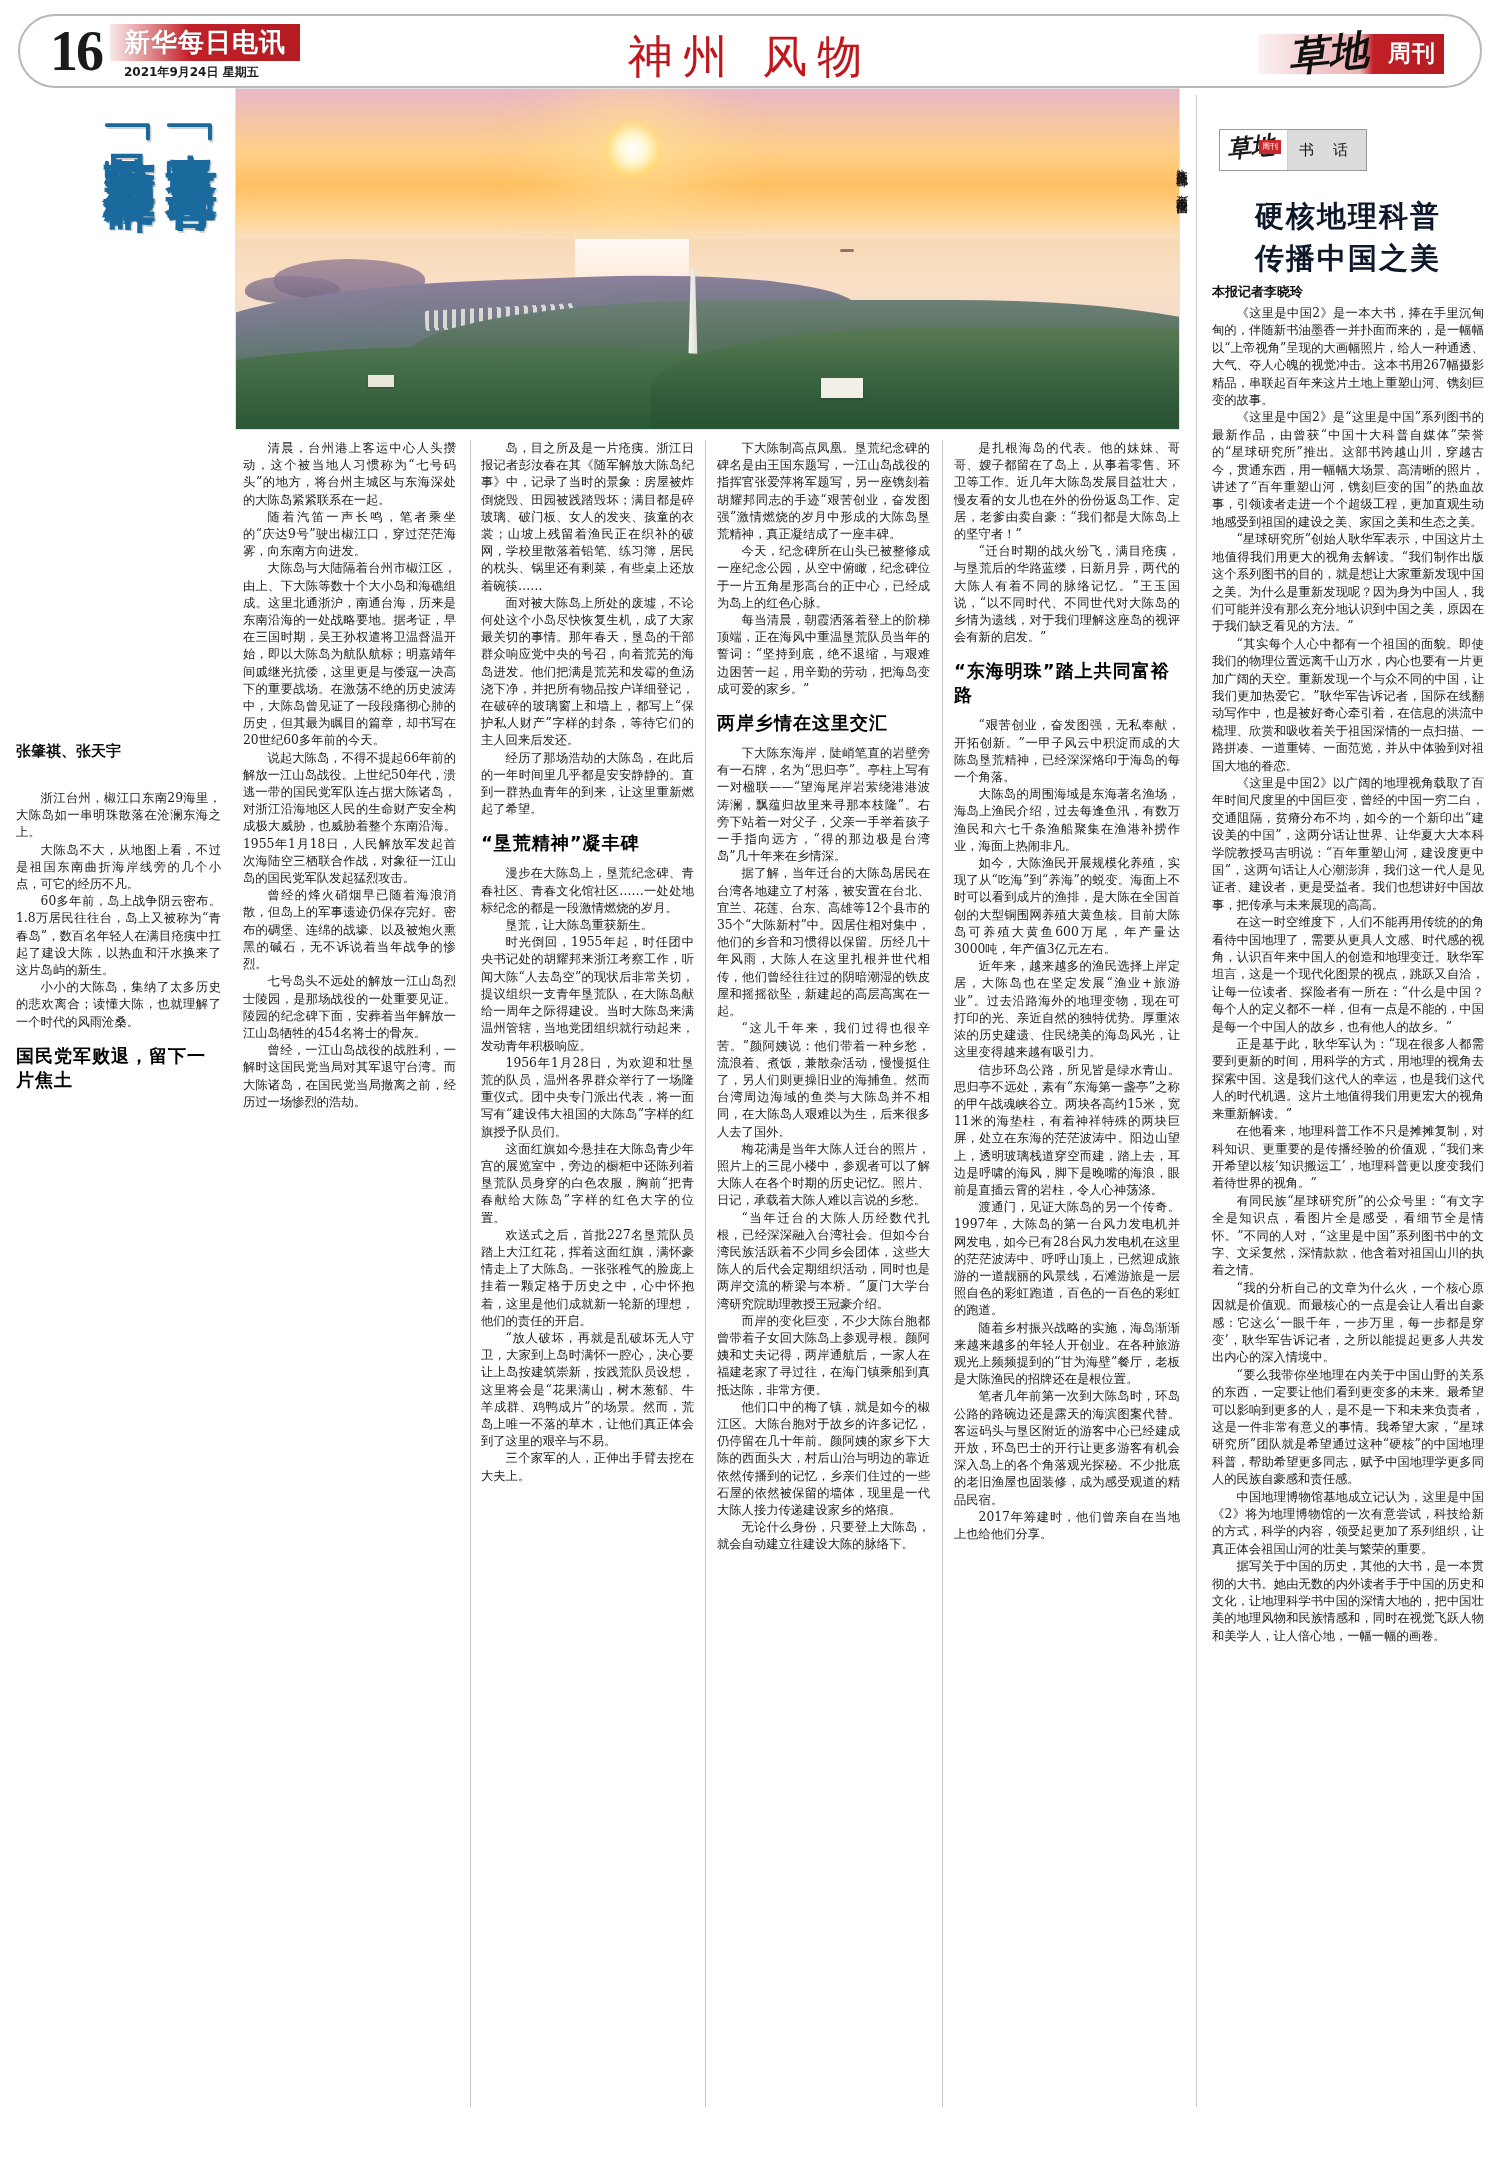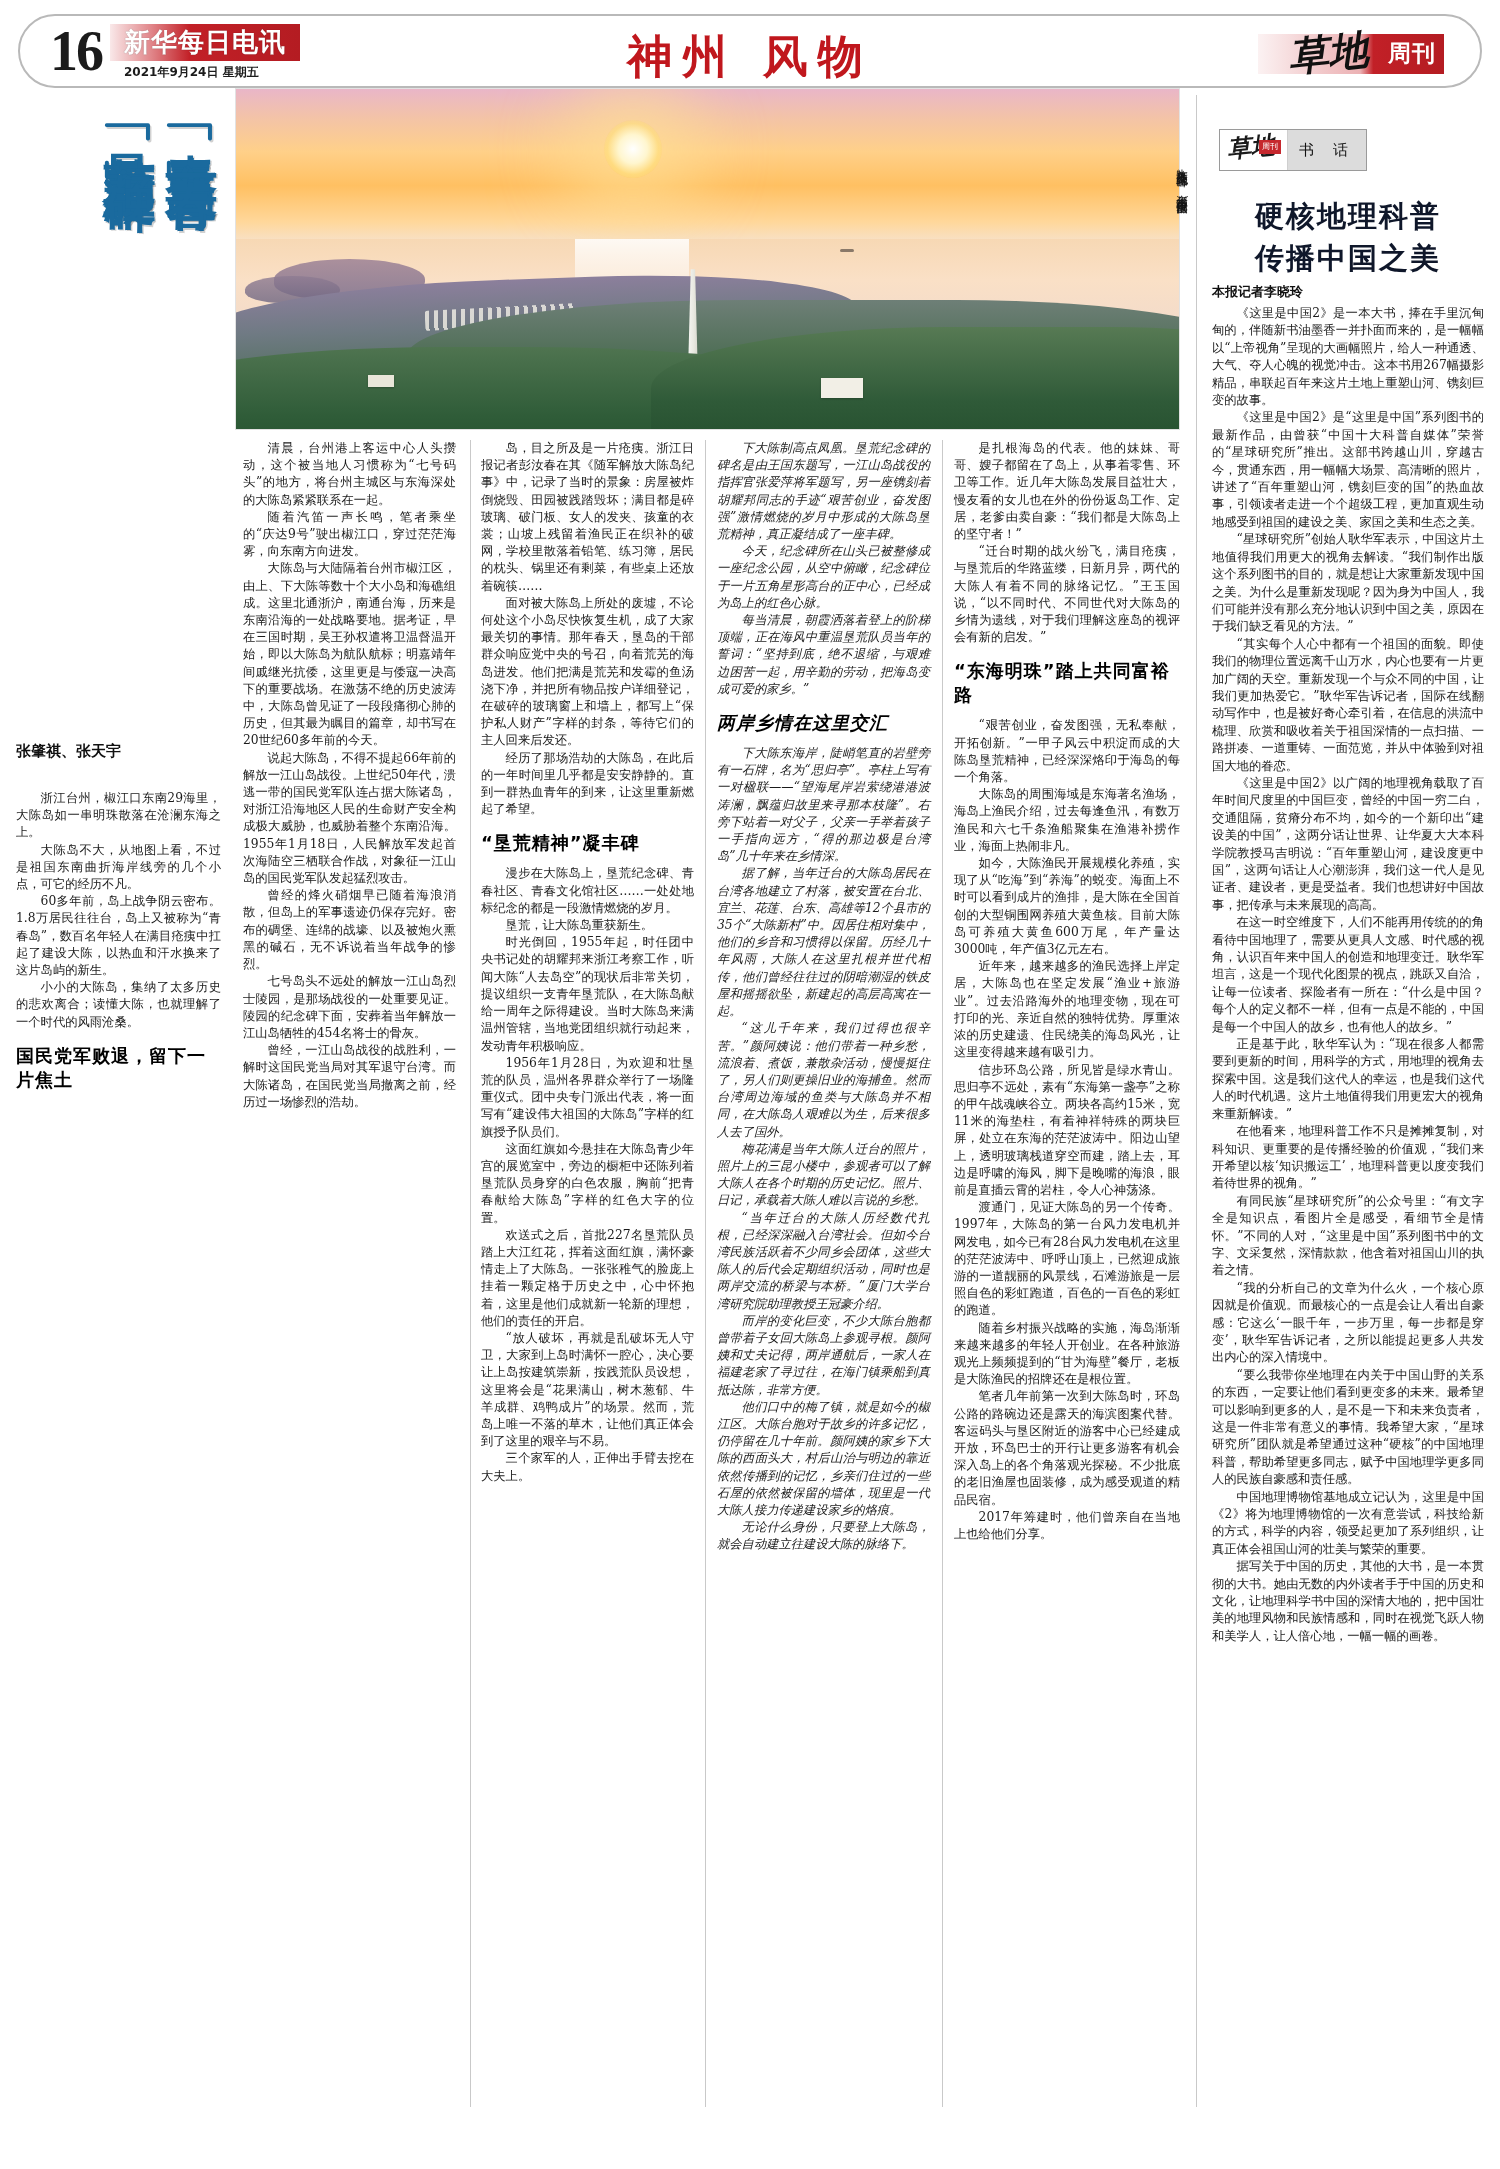--- a/index.html
+++ b/index.html
@@ -46,21 +46,21 @@
     white-space:nowrap;
   }
   .mh-date{
     position:absolute;left:14px;top:40px;
     font-size:12px;font-weight:bold;color:#1b1b1b;
     font-family:"DejaVu Sans","Liberation Sans",sans-serif;
     white-space:nowrap;
   }
   .mh-title{
     position:absolute;left:0;right:0;top:11px;text-align:center;
-    font-size:45px;font-weight:bold;color:#c0171d;
+    font-size:45px;font-weight:normal;color:#c0171d;
     letter-spacing:10px;
     font-family:"DejaVu Serif","Liberation Serif",serif;
   }
   .mh-right{
     position:absolute;right:36px;top:12px;width:186px;height:50px;
   }
   .mh-right-bar{
     position:absolute;left:0;top:6px;width:186px;height:40px;
     background:linear-gradient(to right,rgba(199,32,39,0.06) 0%,rgba(199,32,39,0.25) 35%,rgba(199,32,39,0.35) 55%,#c22027 62%,#b41c22 100%);
   }
@@ -291,21 +291,21 @@
       <div class="sec-h">“垦荒精神”凝丰碑</div>
       <p>漫步在大陈岛上，垦荒纪念碑、青春社区、青春文化馆社区……一处处地标纪念的都是一段激情燃烧的岁月。</p>
       <p>垦荒，让大陈岛重获新生。</p>
       <p>时光倒回，1955年起，时任团中央书记处的胡耀邦来浙江考察工作，听闻大陈“人去岛空”的现状后非常关切，提议组织一支青年垦荒队，在大陈岛献给一周年之际得建设。当时大陈岛来满温州管辖，当地党团组织就行动起来，发动青年积极响应。</p>
       <p>1956年1月28日，为欢迎和壮垦荒的队员，温州各界群众举行了一场隆重仪式。团中央专门派出代表，将一面写有“建设伟大祖国的大陈岛”字样的红旗授予队员们。</p>
       <p>这面红旗如今悬挂在大陈岛青少年宫的展览室中，旁边的橱柜中还陈列着垦荒队员身穿的白色农服，胸前“把青春献给大陈岛”字样的红色大字的位置。</p>
       <p>欢送式之后，首批227名垦荒队员踏上大江红花，挥着这面红旗，满怀豪情走上了大陈岛。一张张稚气的脸庞上挂着一颗定格于历史之中，心中怀抱着，这里是他们成就新一轮新的理想，他们的责任的开启。</p>
       <p>“放人破坏，再就是乱破坏无人守卫，大家到上岛时满怀一腔心，决心要让上岛按建筑崇新，按践荒队员设想，这里将会是“花果满山，树木葱郁、牛羊成群、鸡鸭成片”的场景。然而，荒岛上唯一不落的草木，让他们真正体会到了这里的艰辛与不易。</p>
       <p>三个家军的人，正伸出手臂去挖在大夫上。</p>
     </div>
-  <div class="col" id="col-d" style="left:717px;top:440px;width:213px;height:1660px;font-style:italic;">
+  <div class="col" id="col-d" style="left:717px;top:440px;width:213px;height:1660px;">
       <p>下大陈制高点凤凰。垦荒纪念碑的碑名是由王国东题写，一江山岛战役的指挥官张爱萍将军题写，另一座镌刻着胡耀邦同志的手迹“艰苦创业，奋发图强”激情燃烧的岁月中形成的大陈岛垦荒精神，真正凝结成了一座丰碑。</p>
       <p>今天，纪念碑所在山头已被整修成一座纪念公园，从空中俯瞰，纪念碑位于一片五角星形高台的正中心，已经成为岛上的红色心脉。</p>
       <p>每当清晨，朝霞洒落着登上的阶梯顶端，正在海风中重温垦荒队员当年的誓词：“坚持到底，绝不退缩，与艰难边困苦一起，用辛勤的劳动，把海岛变成可爱的家乡。”</p>
       <div class="sec-h">两岸乡情在这里交汇</div>
       <p>下大陈东海岸，陡峭笔直的岩壁旁有一石牌，名为“思归亭”。亭柱上写有一对楹联——“望海尾岸岩萦绕港港波涛澜，飘蕴归故里来寻那本枝隆”。右旁下站着一对父子，父亲一手举着孩子一手指向远方，“得的那边极是台湾岛”几十年来在乡情深。</p>
       <p>据了解，当年迁台的大陈岛居民在台湾各地建立了村落，被安置在台北、宜兰、花莲、台东、高雄等12个县市的35个“大陈新村”中。因居住相对集中，他们的乡音和习惯得以保留。历经几十年风雨，大陈人在这里扎根并世代相传，他们曾经往往过的阴暗潮湿的铁皮屋和摇摇欲坠，新建起的高层高寓在一起。</p>
       <p>“这儿千年来，我们过得也很辛苦。”颜阿姨说：他们带着一种乡愁，流浪着、煮饭，兼散杂活动，慢慢挺住了，另人们则更操旧业的海捕鱼。然而台湾周边海域的鱼类与大陈岛并不相同，在大陈岛人艰难以为生，后来很多人去了国外。</p>
       <p>梅花满是当年大陈人迁台的照片，照片上的三昆小楼中，参观者可以了解大陈人在各个时期的历史记忆。照片、日记，承载着大陈人难以言说的乡愁。</p>
       <p>“当年迁台的大陈人历经数代扎根，已经深深融入台湾社会。但如今台湾民族活跃着不少同乡会团体，这些大陈人的后代会定期组织活动，同时也是两岸交流的桥梁与本桥。”厦门大学台湾研究院助理教授王冠豪介绍。</p>
       <p>而岸的变化巨变，不少大陈台胞都曾带着子女回大陈岛上参观寻根。颜阿姨和丈夫记得，两岸通航后，一家人在福建老家了寻过往，在海门镇乘船到真抵达陈，非常方便。</p>

